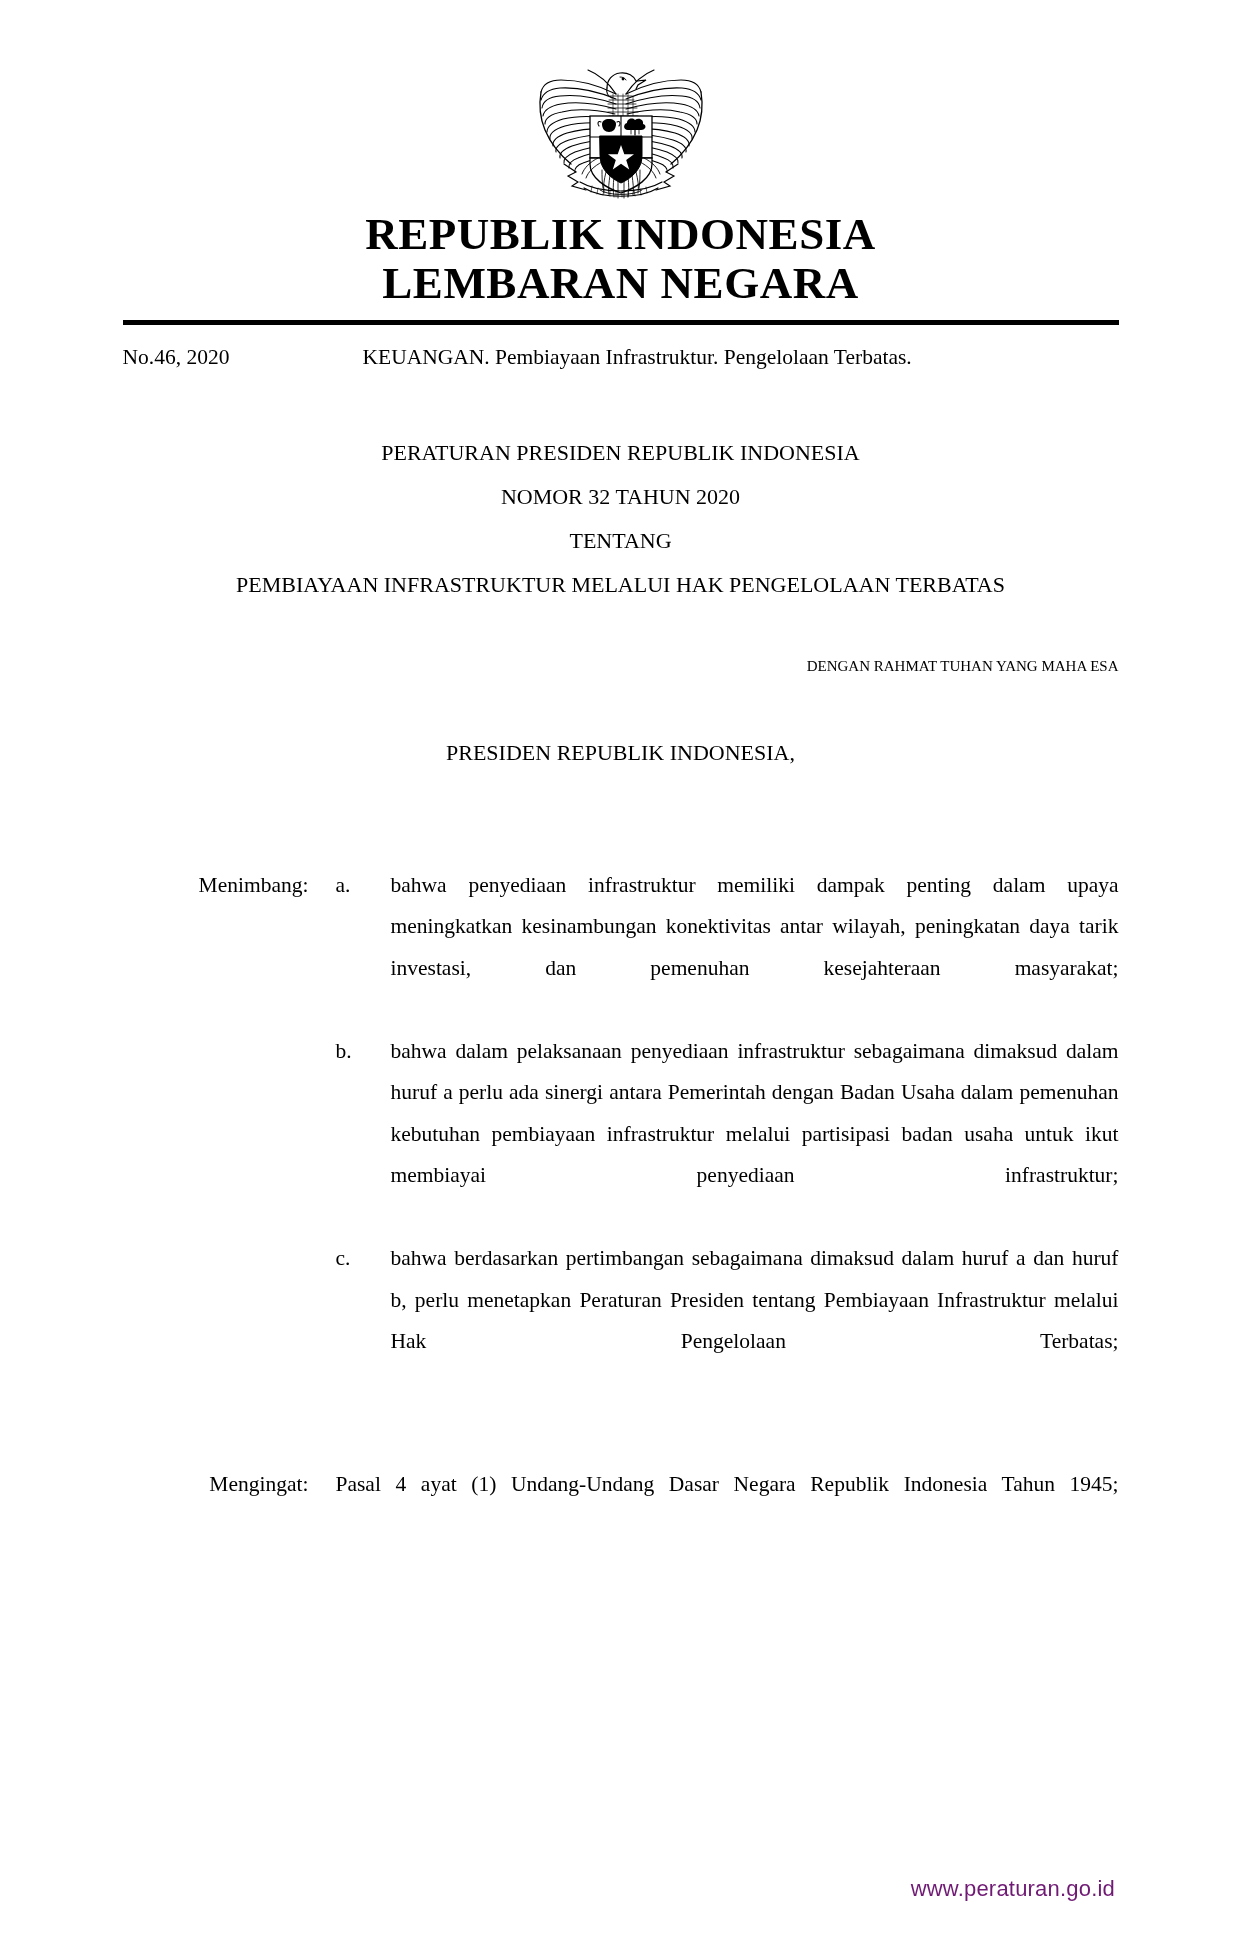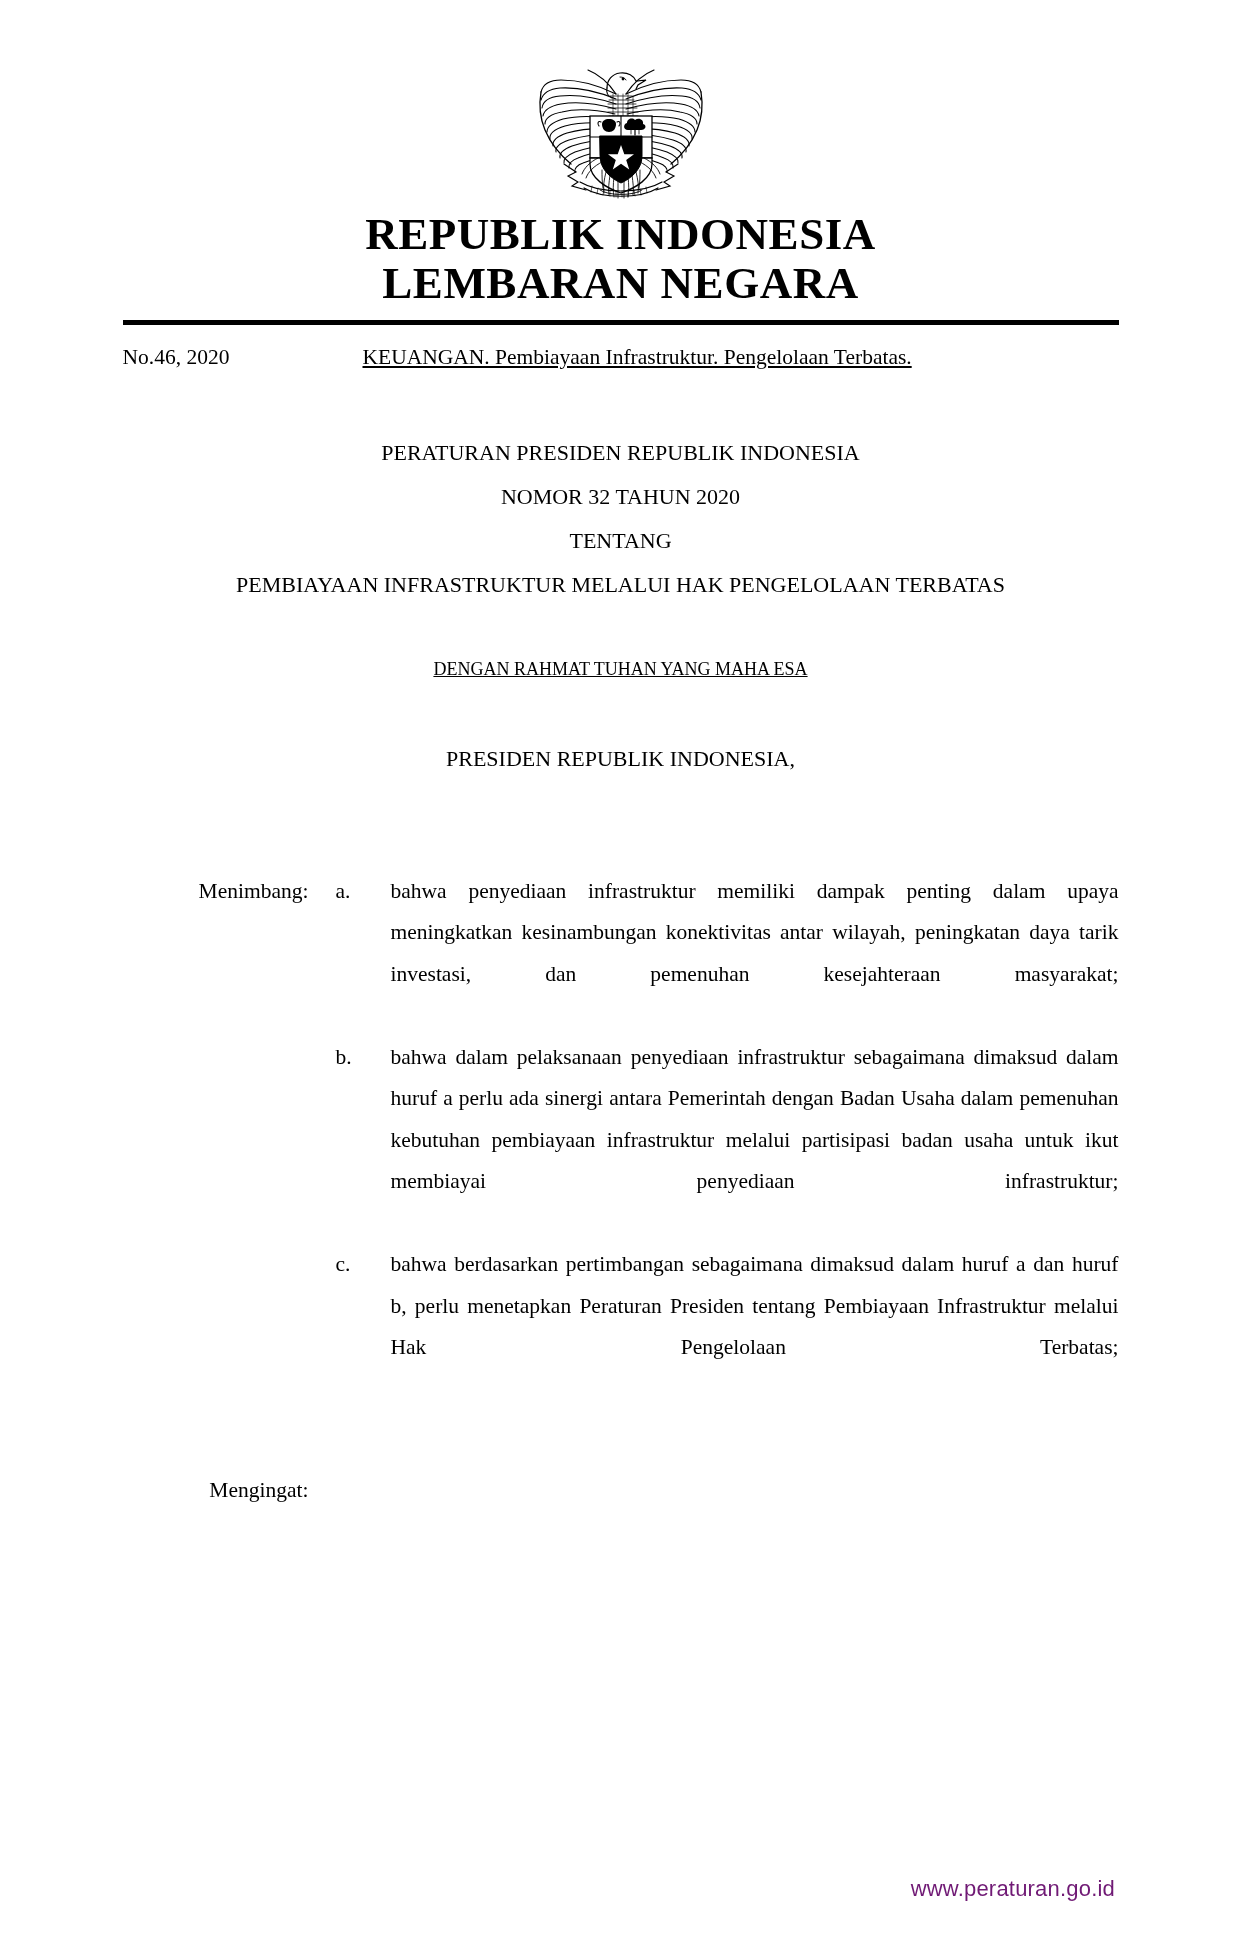--- a/index.html
+++ b/index.html
@@ -70,41 +70,39 @@
     line-height: 1.38;
   }
   .meta-no {
     width: 240px;
     flex: 0 0 240px;
     white-space: nowrap;
   }
   .meta-subject {
     flex: 1 1 auto;
     text-align: left;
-    text-decoration: underline;
   }
 
   
   .title-block {
     width: 996px;
     margin: 58px auto 0 auto;
     text-align: center;
     font-size: 22px;
     line-height: 2.0;
   }
   .title-block .tline { display: block; white-space: nowrap; }
   .title-block .tline.wide { letter-spacing: 0px; }
 
   .invocation {
     width: 996px;
     margin: 44px auto 0 auto;
-    text-align: center;
-    font-size: 18px;
+    text-align: right;
+    font-size: 15px;
     line-height: 2.0;
-    text-decoration: underline;
   }
   .presiden {
     width: 996px;
     margin: 50px auto 0 auto;
     text-align: center;
     font-size: 22px;
     line-height: 2.0;
   }
 
   
@@ -356,18 +354,19 @@
       <div class="subitem-spacer"></div>
       <div class="clause-marker">c.</div>
       <div class="clause-text">bahwa berdasarkan pertimbangan sebagaimana dimaksud dalam huruf a dan huruf b, perlu menetapkan Peraturan Presiden tentang Pembiayaan Infrastruktur melalui Hak Pengelolaan Terbatas;</div>
     </div>
   </div>
 
   <div class="mengingat-block">
     <div class="clause">
       <div class="clause-label">Mengingat</div>
       <div class="clause-colon">:</div>
+      <div class="clause-text">Pasal 4 ayat (1) Undang-Undang Dasar Negara Republik Indonesia Tahun 1945;</div>
     </div>
   </div>
 
   <div class="footer">www.peraturan.go.id</div>
 
 </div>
 
 </body></html>

